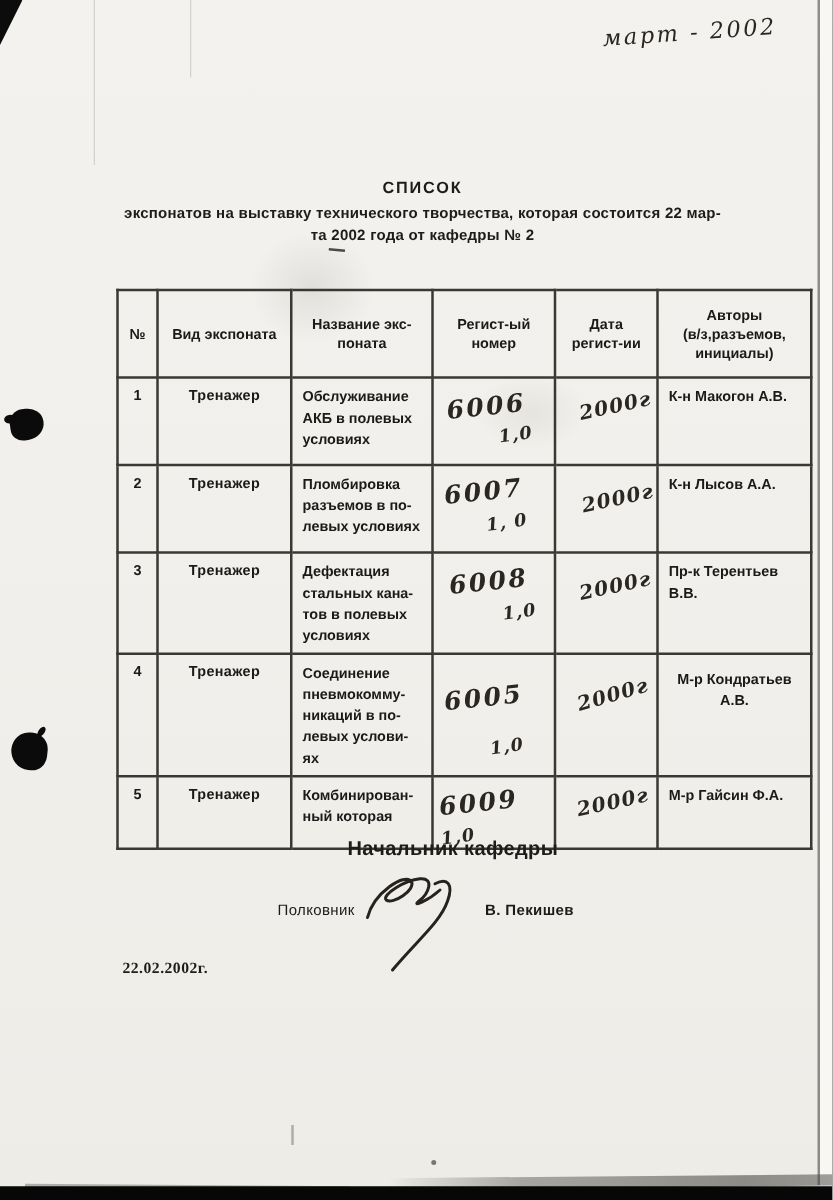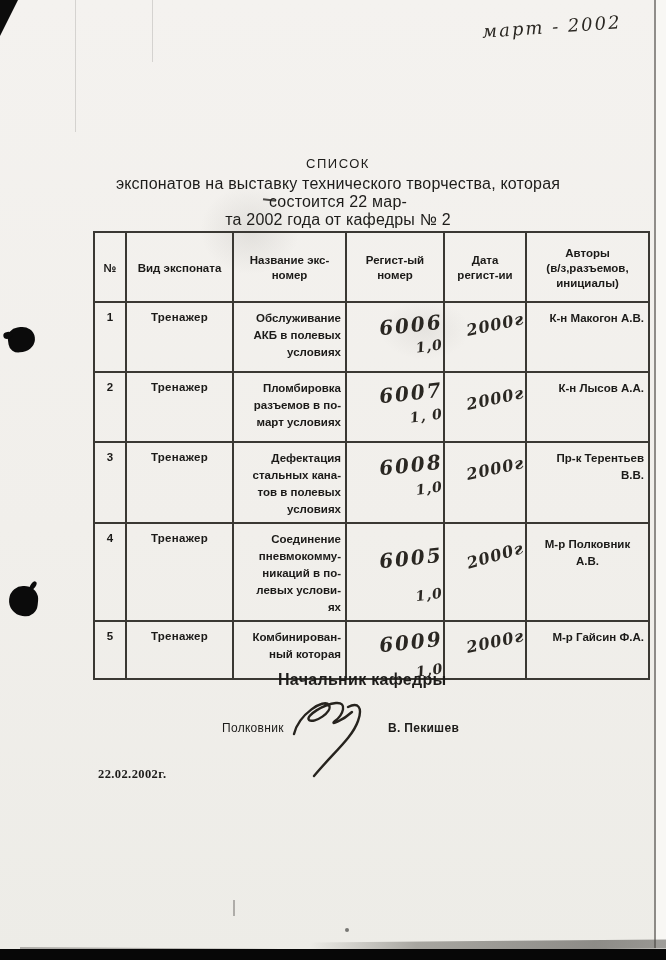--- a/index.html
+++ b/index.html
@@ -31,27 +31,27 @@
     background:radial-gradient(ellipse at center,rgba(120,116,110,.14),rgba(120,116,110,0) 70%);}
   .smudge-2{left:380px;top:300px;width:90px;height:60px;
     background:radial-gradient(ellipse at center,rgba(120,116,110,.10),rgba(120,116,110,0) 70%);}
   .speck-1{position:absolute;left:233px;top:900px;width:2px;height:16px;background:rgba(80,78,74,.4);}
   .speck-2{position:absolute;left:345px;top:928px;width:4px;height:4px;background:rgba(40,40,38,.6);border-radius:50%;}
   .title-correction{position:absolute;left:263px;top:199px;width:13px;height:2px;background:rgba(35,33,30,.8);transform:rotate(6deg);}
   
   .hw{font-family:"DejaVu Serif",serif;font-style:italic;color:#2a2722;}
   .hw-top{position:absolute;left:482px;top:16px;font-size:18px;transform:rotate(-4deg);letter-spacing:2px;}
   
-  .title-block{position:absolute;left:88px;top:156px;width:500px;text-align:center;font-weight:normal;}
+  .title-block{position:absolute;left:88px;top:142px;width:500px;text-align:center;font-weight:bold;}
   .title-line1{font-size:13px;letter-spacing:1.5px;margin-bottom:4px;}
-  .title-line2,.title-line3{font-size:16px;line-height:18px;letter-spacing:.2px;}
+  .title-line2,.title-line3{font-size:12px;line-height:18px;letter-spacing:.2px;}
   
   .doc-table{position:absolute;left:93px;top:231px;border-collapse:collapse;table-layout:fixed;width:555px;
     font-weight:bold;font-size:11.5px;color:#1b1a18;}
-  .doc-table td,.doc-table th{border:2px solid #3a3833;vertical-align:top;padding:6px 4px 4px;overflow:hidden;text-align:right;}
+  .doc-table td,.doc-table th{border:2px solid #3a3833;vertical-align:top;padding:6px 4px 4px;overflow:hidden;}
   .doc-table th{vertical-align:middle;text-align:center;white-space:pre-line;line-height:15px;font-size:11.5px;}
   .col-num{width:32px;} .col-type{width:107px;} .col-name{width:113px;}
   .col-reg{width:98px;} .col-date{width:82px;} .col-auth{width:123px;}
   td.c-num{text-align:center;padding-top:8px;}
   td.c-type{text-align:center;padding-top:8px;letter-spacing:.3px;}
   td.c-name{white-space:pre-line;line-height:17px;padding-left:8px;padding-top:7px;}
   td.c-auth{white-space:pre-line;line-height:17px;padding-left:8px;padding-top:7px;}
   td.c-auth.center{text-align:center;padding-left:4px;padding-top:12px;}
   td.c-reg,td.c-date{padding:0;}
   .reg-num{display:inline-block;font-size:20px;transform:rotate(-6deg);letter-spacing:2px;}
@@ -111,21 +111,21 @@
         <col class="col-name">
       <col class="col-reg">
         <col class="col-date">
         <col class="col-auth">
     </colgroup>
     <tbody>
         <tr style="height:70px;">
       <th>№</th>
       <th>Вид экспоната</th>
       <th>Название экс-
-номер</th>
+поната</th>
       <th>Регист-ый
 номер</th>
       <th>Дата
 регист-ии</th>
       <th>Авторы
 (в/з,разъемов,
 инициалы)</th>
     </tr>
     <tr class="r1" style="height:70px;">
       <td class="c-num">1</td>
@@ -135,21 +135,21 @@
 условиях</td>
       <td class="c-reg"><span class="hw reg-num">6006</span><span class="hw reg-qty">1,0</span></td>
       <td class="c-date"><span class="hw date-hw">2000г</span></td>
       <td class="c-auth">К-н Макогон А.В.</td>
     </tr>
     <tr class="r2" style="height:70px;">
       <td class="c-num">2</td>
       <td class="c-type">Тренажер</td>
       <td class="c-name">Пломбировка
 разъемов в по-
-март условиях</td>
+левых условиях</td>
       <td class="c-reg"><span class="hw reg-num">6007</span><span class="hw reg-qty">1, 0</span></td>
       <td class="c-date"><span class="hw date-hw">2000г</span></td>
       <td class="c-auth">К-н Лысов А.А.</td>
     </tr>
     <tr class="r3" style="height:70px;">
       <td class="c-num">3</td>
       <td class="c-type">Тренажер</td>
       <td class="c-name">Дефектация
 стальных кана-
 тов в полевых
@@ -162,21 +162,21 @@
     <tr class="r4" style="height:96px;">
       <td class="c-num">4</td>
       <td class="c-type">Тренажер</td>
       <td class="c-name">Соединение
 пневмокомму-
 никаций в по-
 левых услови-
 ях</td>
       <td class="c-reg"><span class="hw reg-num">6005</span><span class="hw reg-qty">1,0</span></td>
       <td class="c-date"><span class="hw date-hw">2000г</span></td>
-      <td class="c-auth center">М-р Полковник
+      <td class="c-auth center">М-р Кондратьев
 А.В.</td>
     </tr>
     <tr class="r5" style="height:47px;">
       <td class="c-num">5</td>
       <td class="c-type">Тренажер</td>
       <td class="c-name">Комбинирован-
 ный которая</td>
       <td class="c-reg"><span class="hw reg-num">6009</span><span class="hw reg-qty">1,0</span></td>
       <td class="c-date"><span class="hw date-hw">2000г</span></td>
       <td class="c-auth">М-р Гайсин Ф.А.</td>

